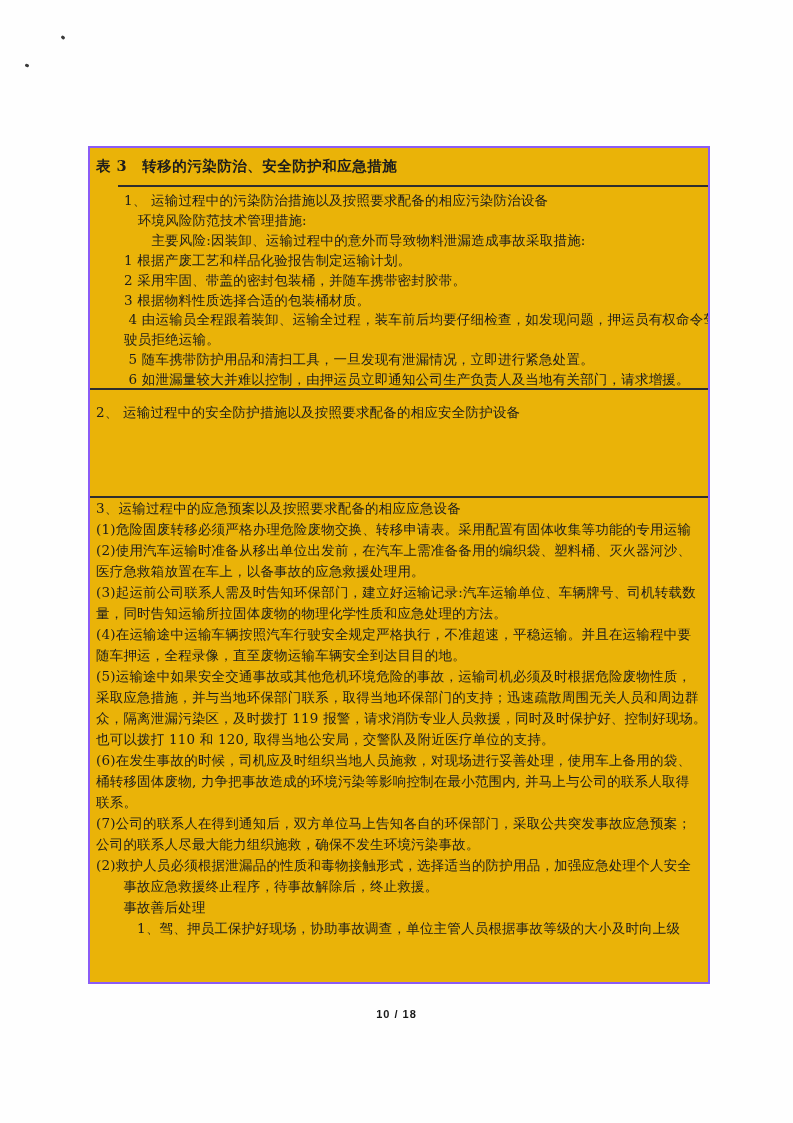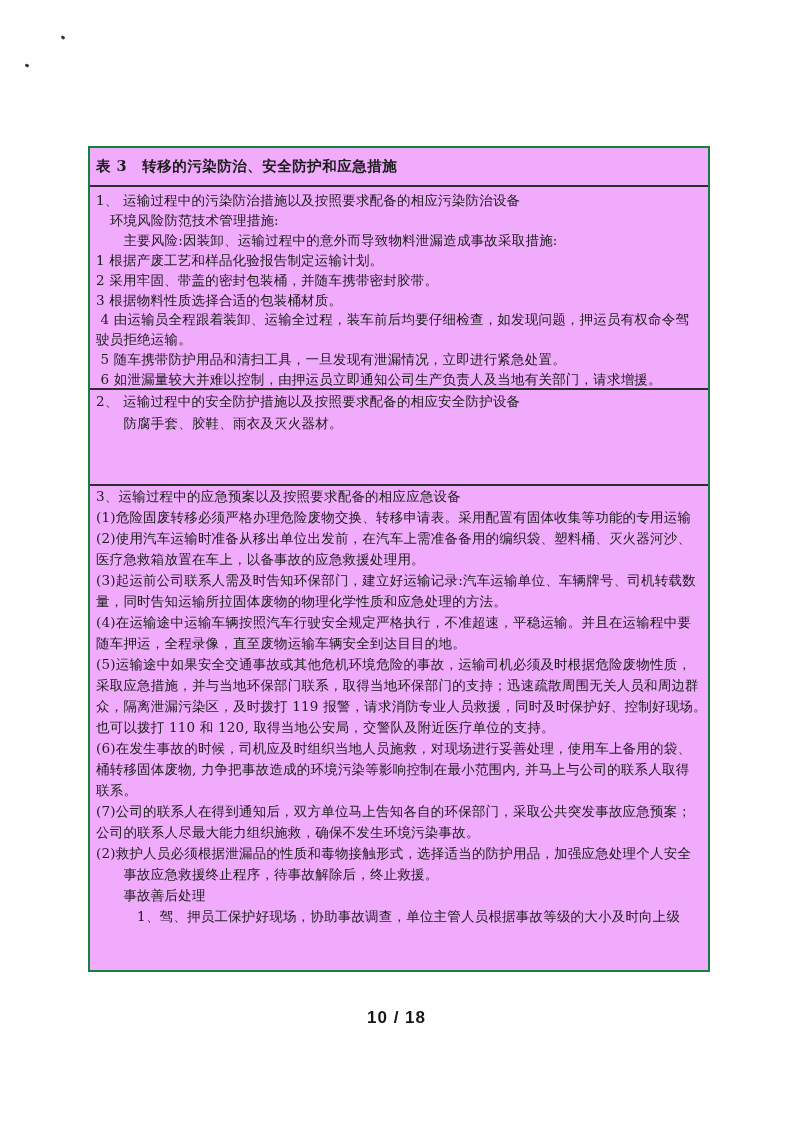--- a/index.html
+++ b/index.html
@@ -15,22 +15,22 @@
   .speck {
     position:absolute; background:#3a3a3a; border-radius:40%;
   }
   .speck-1 { left:61px; top:36px; width:4px; height:3px; transform:rotate(40deg); }
   .speck-2 { left:25px; top:64px; width:4px; height:3px; transform:rotate(25deg); }
 
   .doc-table {
     position:absolute;
     left:88px; top:146px;
     width:622px;
-    border:2px solid #15803d;
-    background:#f0abfc;
+    border:2px solid #8b5cf6;
+    background:#eab308;
   }
   .row {
     box-sizing:border-box;
     padding:0 6px;
     overflow:hidden;
   }
   .row + .row { border-top:2px solid #2e2e2e; }
 
   .title-row {
     height:37px;
@@ -38,41 +38,41 @@
     align-items:center;
   }
   .table-title {
     font-weight:bold;
     font-size:14.5px;
     letter-spacing:0.5px;
     white-space:pre;
   }
 
   .section { padding-top:4px; }
-  .sec-1 { height:203px; }
-  .sec-2 { height:96px; padding-top:0; }
+  .sec-1 { height:203px;margin-left:28px; }
+  .sec-2 { height:108px; padding-top:11px; }
   .sec-3 { height:486px; padding-top:0; }
 
   .text-line {
     white-space:pre;
     font-size:13.5px;
     letter-spacing:0.2px;
   }
   .sec-1 .text-line { line-height:19.9px; }
   .sec-2 .text-line { line-height:22px; }
   .sec-3 .text-line { line-height:21px; }
 
   .page-number {
     position:absolute;
     left:0; top:1008px;
     width:100%;
     text-align:center;
     font-family:"Liberation Sans","DejaVu Sans",sans-serif;
     font-weight:bold;
-    font-size:17px;
+    font-size:11px;
     letter-spacing:1px;
     color:#181818;
   }
 </style>
 </head>
 <body>
 
 <div class="speck speck-1"></div>
 <div class="speck speck-2"></div>
 
@@ -87,21 +87,20 @@
       <div class="text-line">1 根据产废工艺和样品化验报告制定运输计划。</div>
       <div class="text-line">2 采用牢固、带盖的密封包装桶，并随车携带密封胶带。</div>
       <div class="text-line">3 根据物料性质选择合适的包装桶材质。</div>
       <div class="text-line"> 4 由运输员全程跟着装卸、运输全过程，装车前后均要仔细检查，如发现问题，押运员有权命令驾</div>
       <div class="text-line">驶员拒绝运输。</div>
       <div class="text-line"> 5 随车携带防护用品和清扫工具，一旦发现有泄漏情况，立即进行紧急处置。</div>
       <div class="text-line"> 6 如泄漏量较大并难以控制，由押运员立即通知公司生产负责人及当地有关部门，请求增援。</div>
     </div>
   <div class="row section sec-2">
       <div class="text-line">2、 运输过程中的安全防护措施以及按照要求配备的相应安全防护设备</div>
-      <div class="text-line">　　防腐手套、胶鞋、雨衣及灭火器材。</div>
     </div>
   <div class="row section sec-3">
       <div class="text-line">3、运输过程中的应急预案以及按照要求配备的相应应急设备</div>
       <div class="text-line">(1)危险固废转移必须严格办理危险废物交换、转移申请表。采用配置有固体收集等功能的专用运输</div>
       <div class="text-line">(2)使用汽车运输时准备从移出单位出发前，在汽车上需准备备用的编织袋、塑料桶、灭火器河沙、</div>
       <div class="text-line">医疗急救箱放置在车上，以备事故的应急救援处理用。</div>
       <div class="text-line">(3)起运前公司联系人需及时告知环保部门，建立好运输记录:汽车运输单位、车辆牌号、司机转载数</div>
       <div class="text-line">量，同时告知运输所拉固体废物的物理化学性质和应急处理的方法。</div>
       <div class="text-line">(4)在运输途中运输车辆按照汽车行驶安全规定严格执行，不准超速，平稳运输。并且在运输程中要</div>
       <div class="text-line">随车押运，全程录像，直至废物运输车辆安全到达目目的地。</div>

